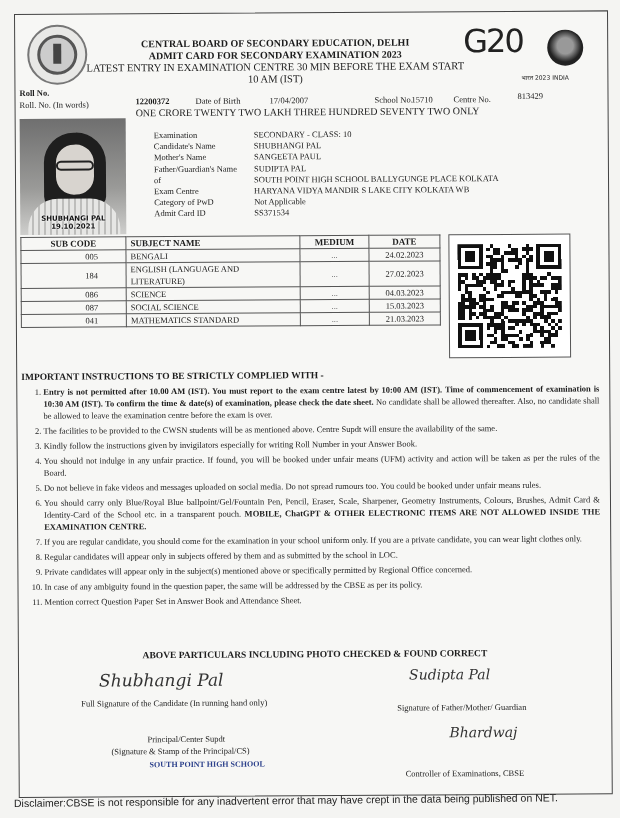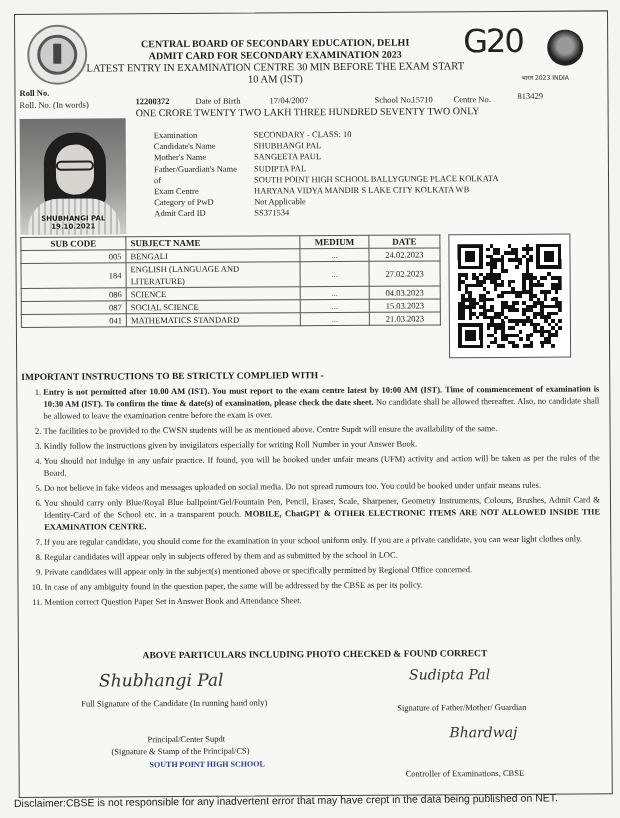--- a/index.html
+++ b/index.html
@@ -72,21 +72,21 @@
   .photo .cap2 { top: 104px; }
   .details { position: absolute; left: 138px; top: 116px; font-size: 8.5px; line-height: 11.2px; }
   .details .row { display: flex; }
   .details .k { width: 100px; }
   .details .v { white-space: nowrap; }
   table.subj {
     position: absolute; left: 4px; top: 222px; width: 420px; border-collapse: collapse; font-size: 8.5px;
   }
   table.subj th, table.subj td { border: 1px solid #555; padding: 0 4px; height: 12px; line-height: 12px; }
   table.subj th { font-weight: bold; font-size: 9px; }
-  table.subj td.code { text-align: right; width: 60px; padding-left: 40px; }
+  table.subj td.code { text-align: center; width: 60px; padding-left: 40px; }
   table.subj td.med { text-align: center; width: 60px; color: #666; }
   table.subj td.date { text-align: center; width: 62px; }
   .qr {
     position: absolute; left: 432px; top: 222px; width: 120px; height: 122px; border: 1px solid #555; background: #fff;
     display: flex; align-items: center; justify-content: center;
   }
   .qr svg { width: 104px; height: 104px; }
   .instr { position: absolute; left: 4px; top: 356px; width: 578px; font-size: 8.5px; line-height: 12px; }
   .instr .title { font-weight: bold; font-size: 9.5px; margin-bottom: 3px; }
   .instr ol { margin: 0; padding-left: 22px; }

